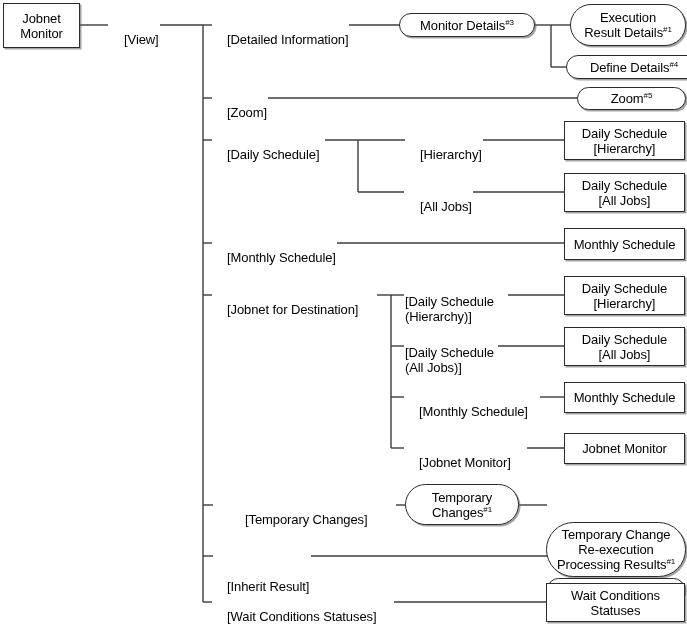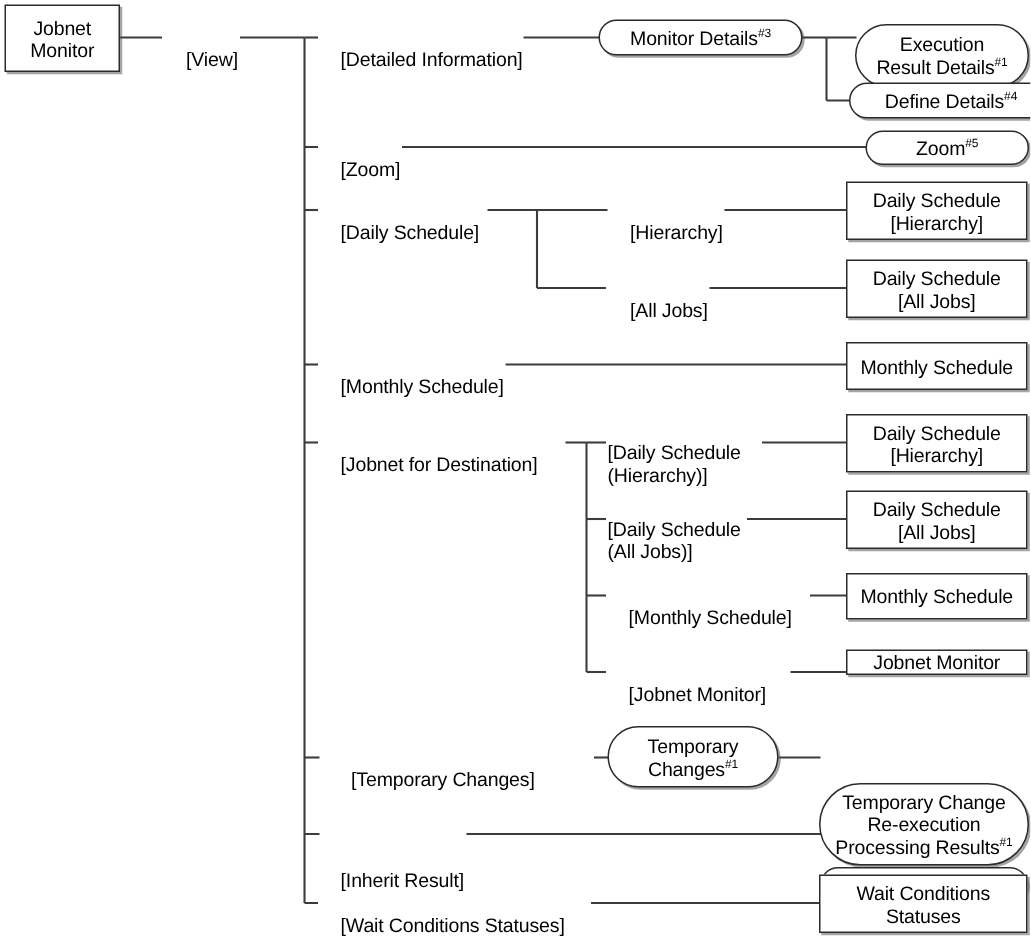--- a/index.html
+++ b/index.html
@@ -155,21 +155,21 @@
   </div>
 
   <div class="menu" style="left:212px; top:235px;">
     <span>[Monthly Schedule]</span>
   </div>
 
   <div class="menu" style="left:212px; top:287px;">
     <span>[Jobnet for Destination]</span>
   </div>
 
-  <div class="menu" style="left:219px; top:497px;">
+  <div class="menu" style="left:230px; top:497px;">
     <span>[Temporary Changes]</span>
   </div>
 
   <div class="menu" style="left:212px; top:564px;">
     <span>[Inherit Result]</span>
   </div>
 
   <div class="menu" style="left:212px; top:594px;">
     <span>[Wait Conditions Statuses]</span>
   </div>
@@ -197,21 +197,21 @@
   </div>
 
   <div class="menu" style="left:404px; top:440px;">
     <span>[Jobnet Monitor]</span>
   </div>
 
   <div class="node rounded" style="left:399px; top:13px; width:136px; height:24px;">
     <span class="lbl">Monitor Details<sup>#3</sup></span>
   </div>
 
-  <div class="node rounded" style="left:570px; top:4px; width:116px; height:42px;margin-top:12px;">
+  <div class="node rounded" style="left:570px; top:4px; width:116px; height:42px;">
     <span class="lbl">Execution<br>Result Details<sup>#1</sup></span>
   </div>
 
   <div class="node rounded" style="left:566px; top:55px; width:136px; height:24px;">
     <span class="lbl">Define Details<sup>#4</sup></span>
   </div>
 
   <div class="node rounded" style="left:577px; top:87px; width:109px; height:23px;">
     <span class="lbl">Zoom<sup>#5</sup></span>
   </div>
@@ -233,21 +233,21 @@
   </div>
 
   <div class="node" style="left:564px; top:327px; width:121px; height:39px;">
     <span class="lbl">Daily Schedule<br>[All Jobs]</span>
   </div>
 
   <div class="node" style="left:564px; top:382px; width:121px; height:31px;">
     <span class="lbl">Monthly Schedule</span>
   </div>
 
-  <div class="node" style="left:564px; top:433px; width:121px; height:17px;">
+  <div class="node" style="left:564px; top:433px; width:121px; height:31px;">
     <span class="lbl">Jobnet Monitor</span>
   </div>
 
   <div class="node rounded" style="left:405px; top:484px; width:114px; height:41px;">
     <span class="lbl">Temporary<br>Changes<sup>#1</sup></span>
   </div>
 
   <div class="node rounded" style="left:546px; top:477px; width:140px; height:55px;margin-top:45px;">
     <span class="lbl">Temporary Change<br>Re-execution<br>Processing Results<sup>#1</sup></span>
   </div>

